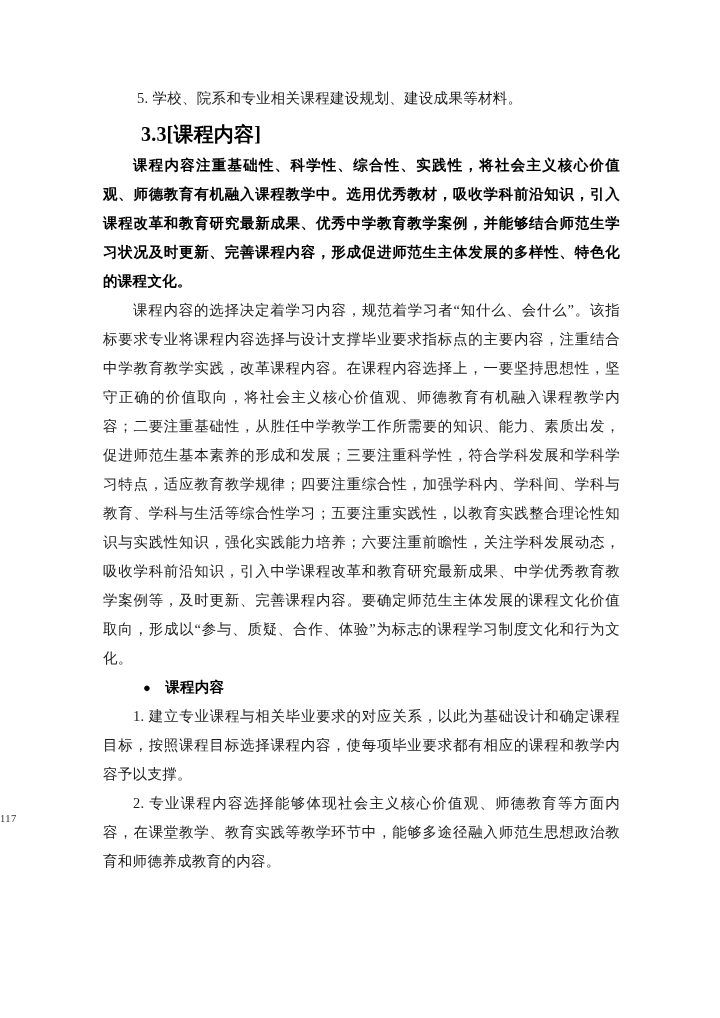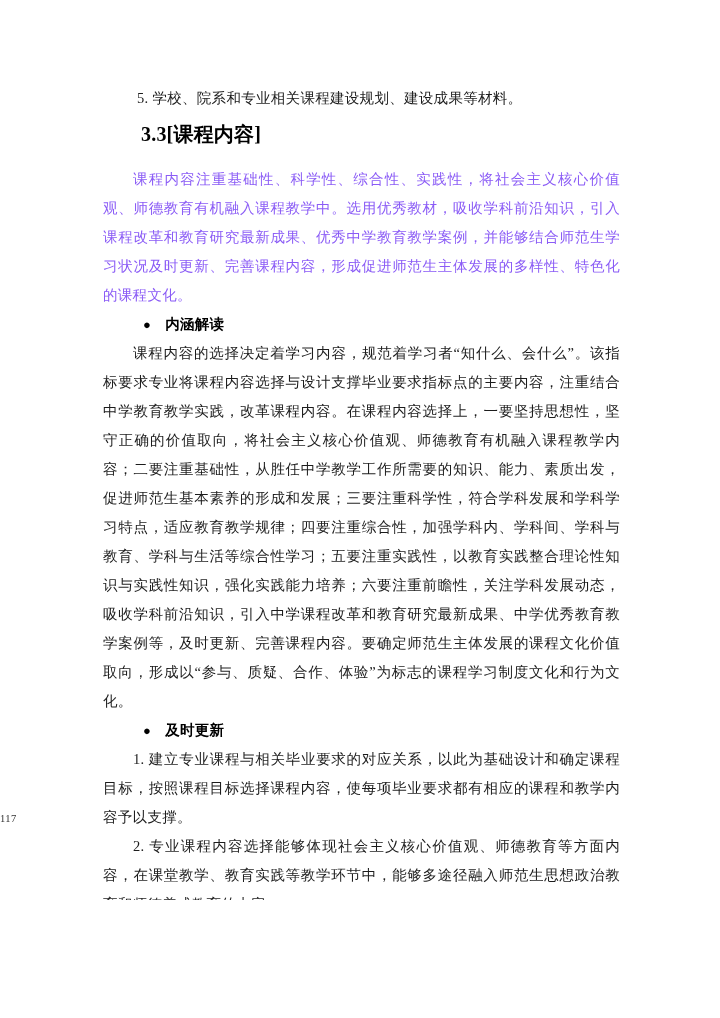--- a/index.html
+++ b/index.html
@@ -38,23 +38,23 @@
   }
   .section-heading {
     margin: 8px 0 0 38px;
     font-size: 20px;
     line-height: 26px;
     font-weight: bold;
     color: #000000;
     letter-spacing: 0.2px;
   }
   .intro-bold {
-    margin-top: 18px;
-    font-weight: normal;
-    color: #8b5cf6;
+    margin-top: 4px;
+    font-weight: bold;
+    color: #000000;
   }
   .bullet-head {
     margin-left: 40px;
     font-weight: bold;
     color: #000000;
   }
   .bullet-head .dot {
     display: inline-block;
     margin-right: 14px;
     font-size: 13px;
@@ -74,25 +74,24 @@
 
 <div class="page">
   <div class="content">
 
     <p class="materials-line">5. 学校、院系和专业相关课程建设规划、建设成果等材料。</p>
 
     <p class="section-heading">3.3[课程内容]</p>
 
     <p class="intro-bold indent">课程内容注重基础性、科学性、综合性、实践性，将社会主义核心价值观、师德教育有机融入课程教学中。选用优秀教材，吸收学科前沿知识，引入课程改革和教育研究最新成果、优秀中学教育教学案例，并能够结合师范生学习状况及时更新、完善课程内容，形成促进师范生主体发展的多样性、特色化的课程文化。</p>
 
-    <p class="bullet-head"><span class="dot">●</span><span>内涵解读</span></p>
 
     <p class="indent">课程内容的选择决定着学习内容，规范着学习者“知什么、会什么”。该指标要求专业将课程内容选择与设计支撑毕业要求指标点的主要内容，注重结合中学教育教学实践，改革课程内容。在课程内容选择上，一要坚持思想性，坚守正确的价值取向，将社会主义核心价值观、师德教育有机融入课程教学内容；二要注重基础性，从胜任中学教学工作所需要的知识、能力、素质出发，促进师范生基本素养的形成和发展；三要注重科学性，符合学科发展和学科学习特点，适应教育教学规律；四要注重综合性，加强学科内、学科间、学科与教育、学科与生活等综合性学习；五要注重实践性，以教育实践整合理论性知识与实践性知识，强化实践能力培养；六要注重前瞻性，关注学科发展动态，吸收学科前沿知识，引入中学课程改革和教育研究最新成果、中学优秀教育教学案例等，及时更新、完善课程内容。要确定师范生主体发展的课程文化价值取向，形成以“参与、质疑、合作、体验”为标志的课程学习制度文化和行为文化。</p>
 
-    <p class="bullet-head"><span class="dot">●</span><span>及时更新</span></p>
+    <p class="bullet-head"><span class="dot">●</span><span>课程内容</span></p>
 
     <p class="indent">1. 建立专业课程与相关毕业要求的对应关系，以此为基础设计和确定课程目标，按照课程目标选择课程内容，使每项毕业要求都有相应的课程和教学内容予以支撑。</p>
 
     <p class="indent">2. 专业课程内容选择能够体现社会主义核心价值观、师德教育等方面内容，在课堂教学、教育实践等教学环节中，能够多途径融入师范生思想政治教育和师德养成教育的内容。</p>
 
   </div>
 
   <div class="page-number">117</div>
 </div>
 

